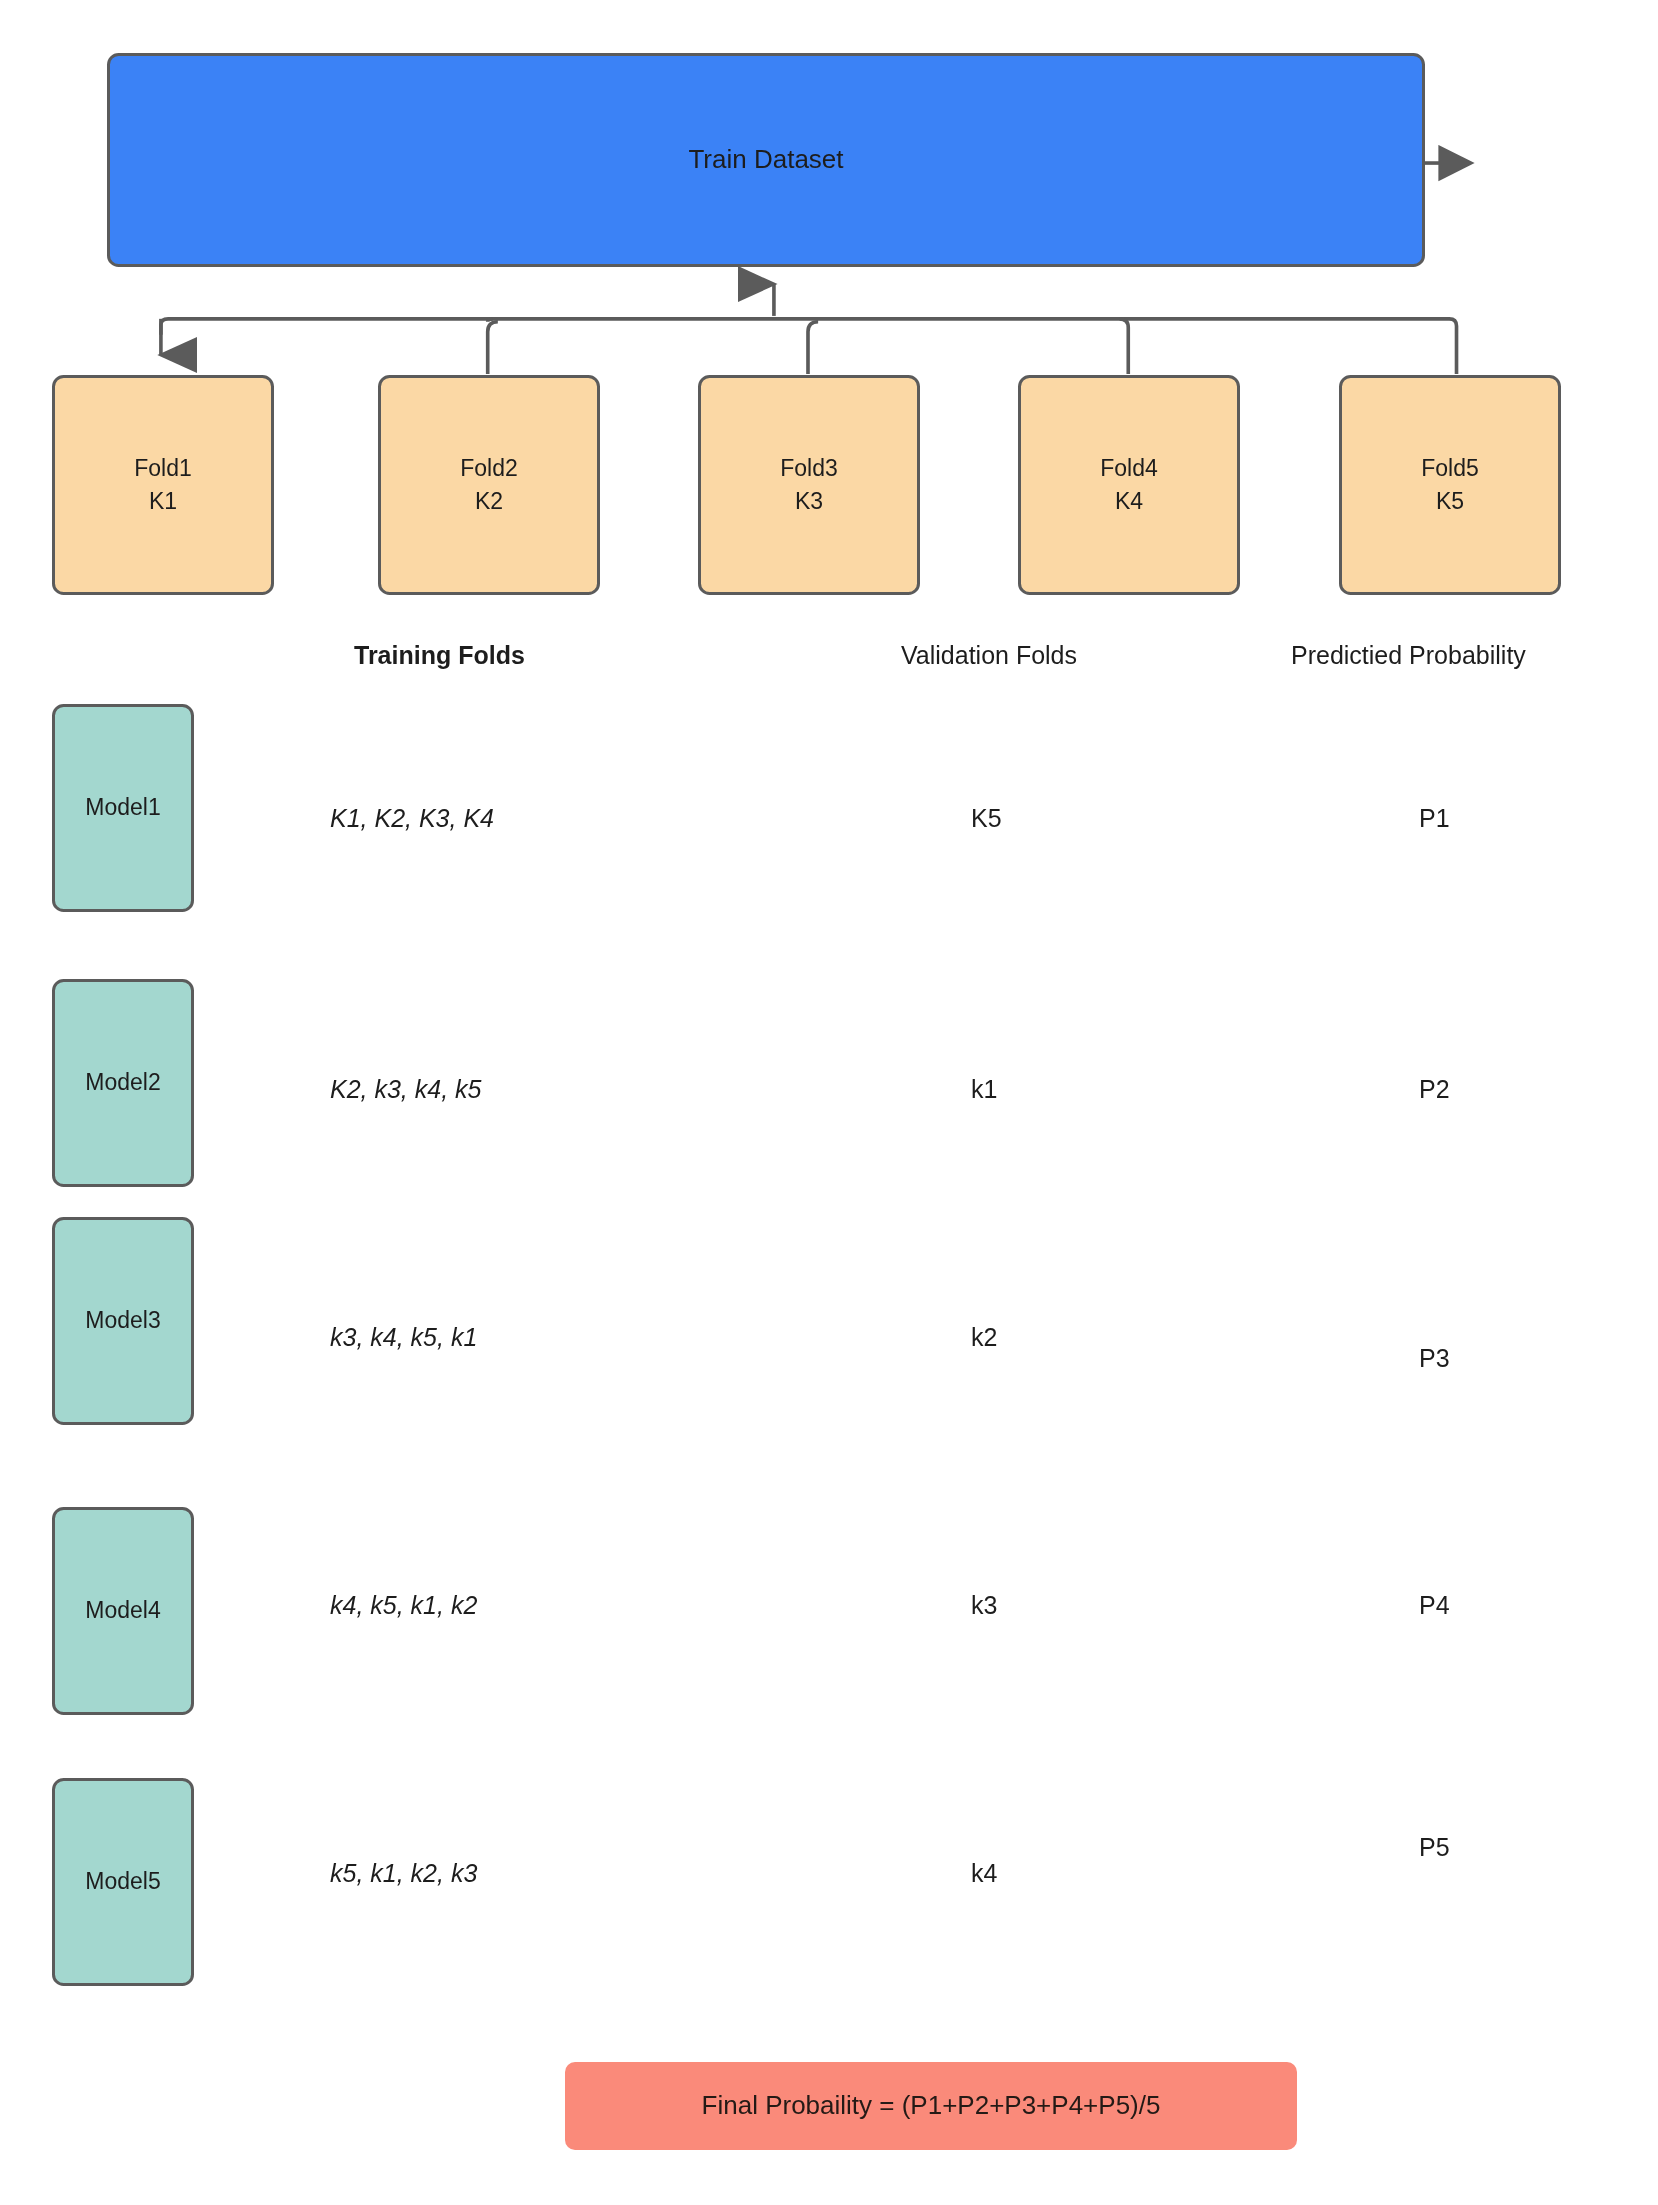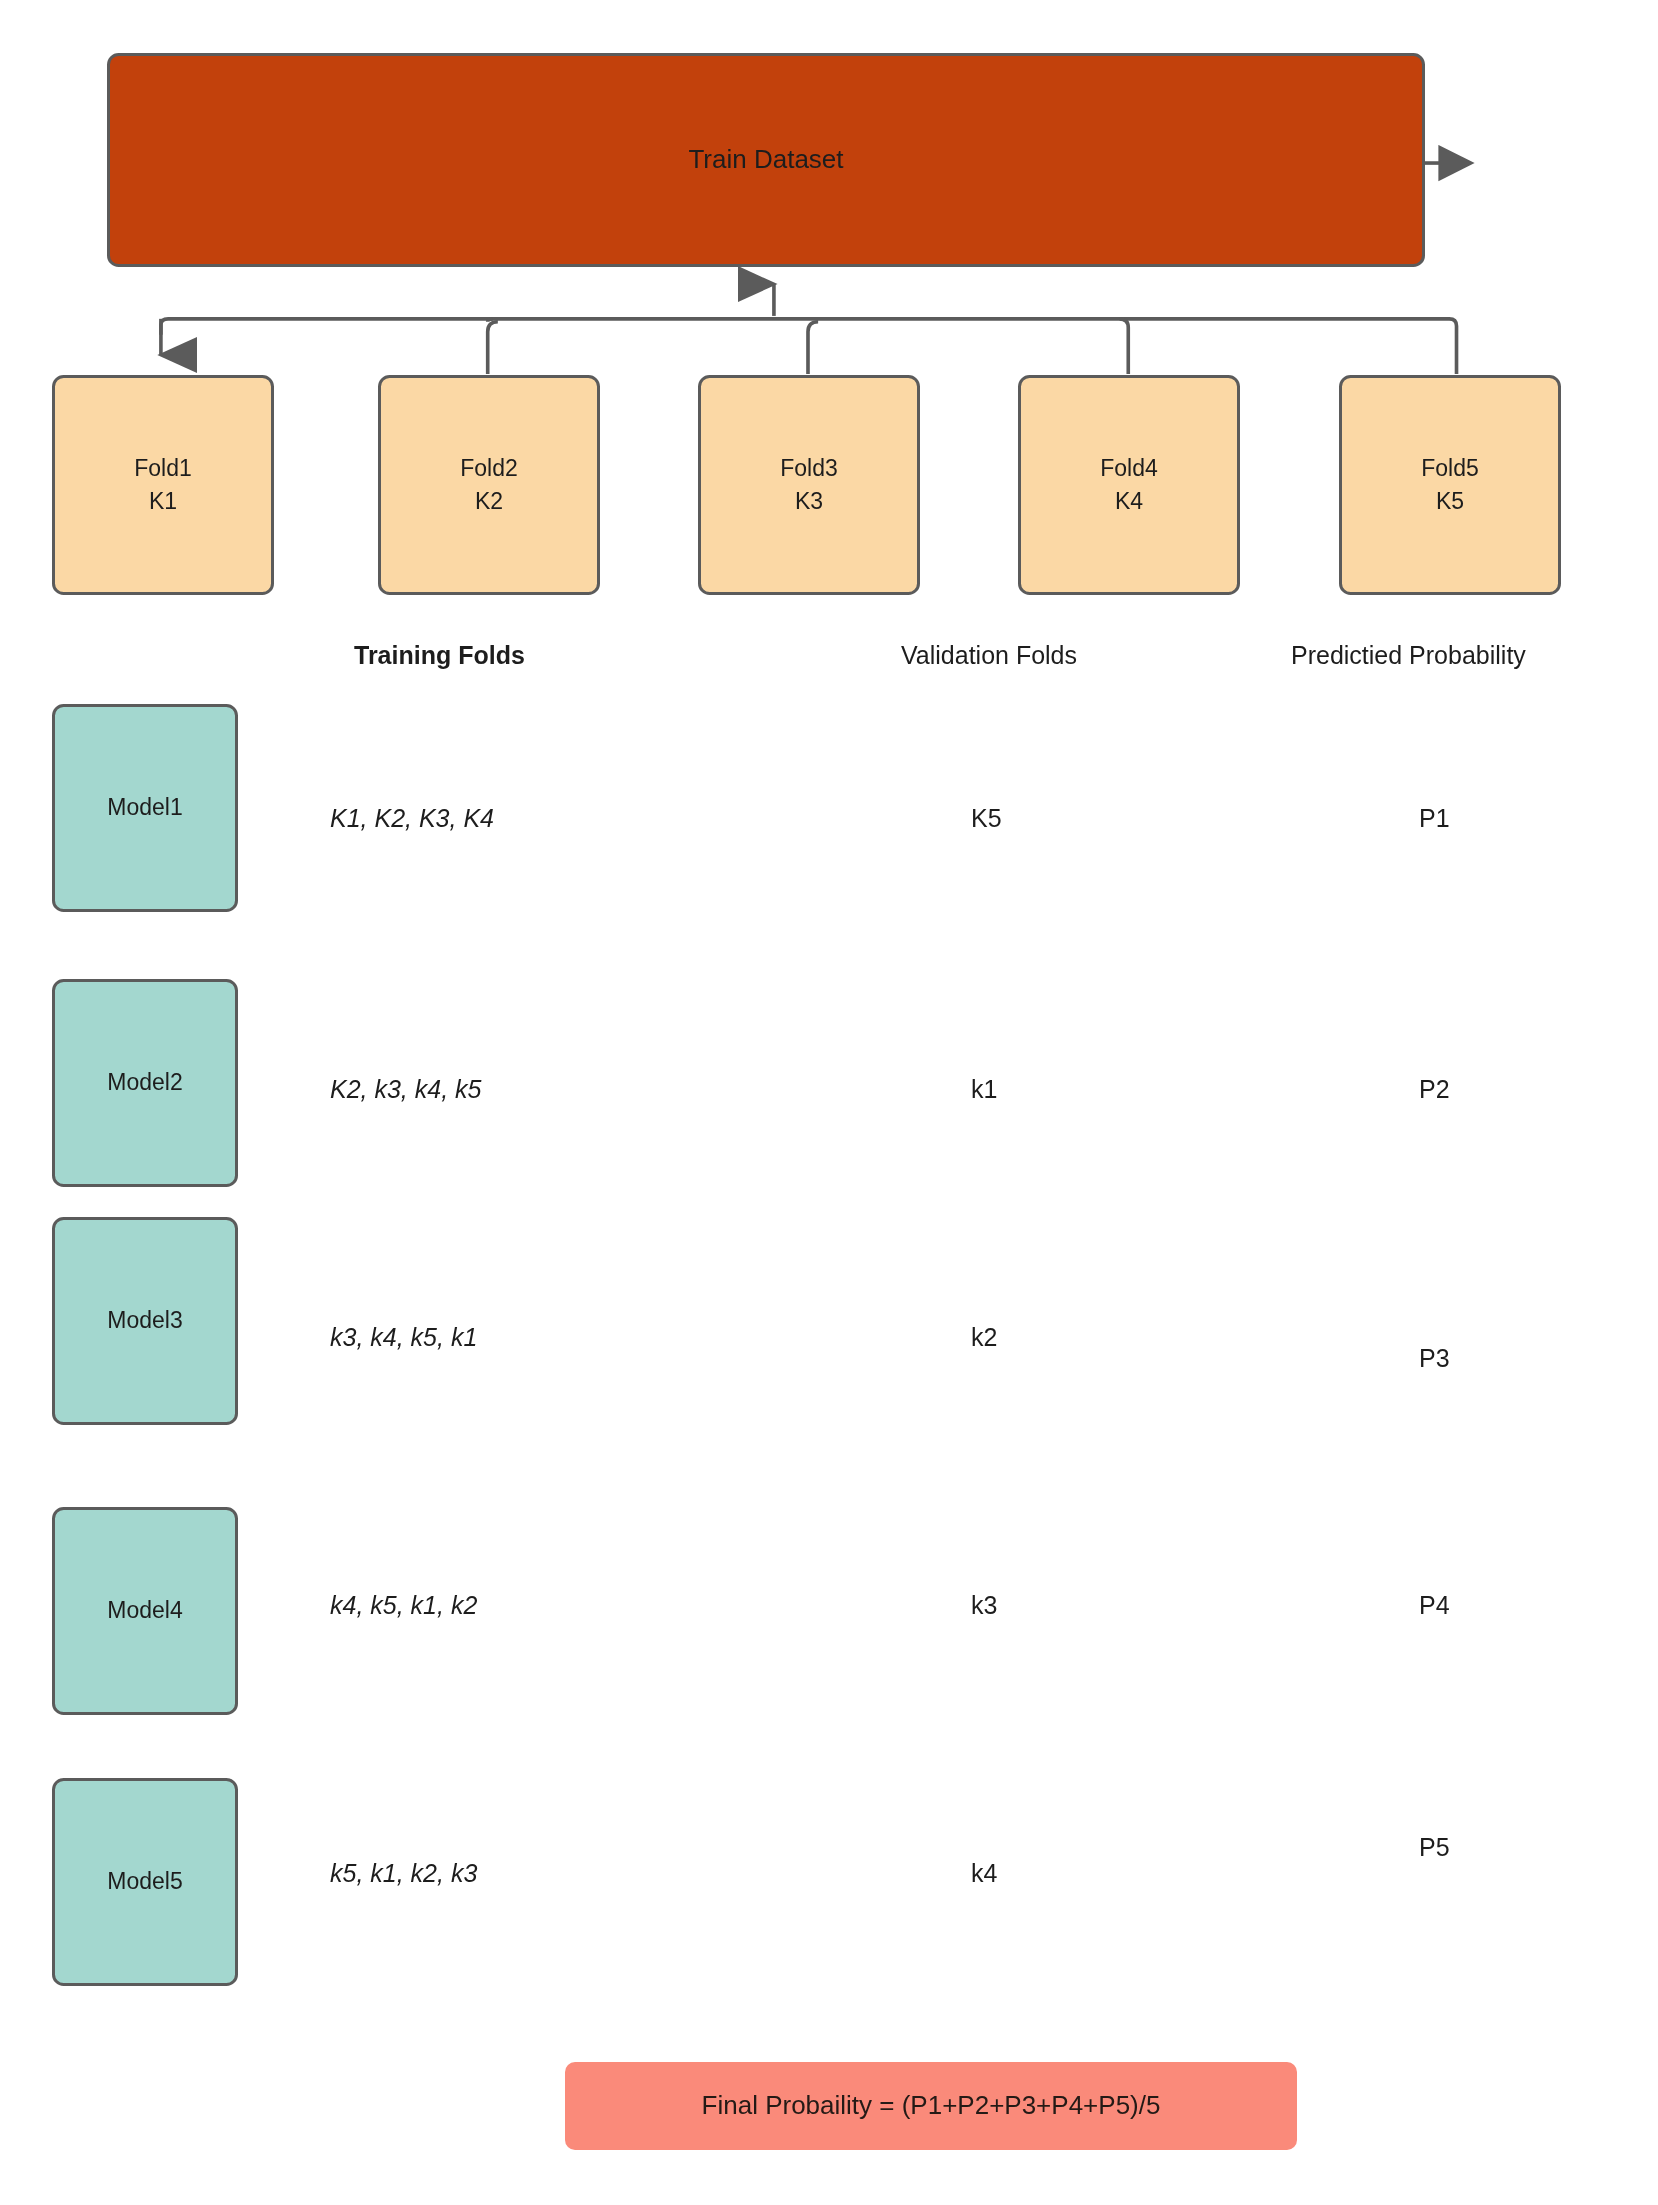--- a/index.html
+++ b/index.html
@@ -21,40 +21,40 @@
     display:flex;
     align-items:center;
     justify-content:center;
     text-align:center;
     color:#1d1d1d;
     line-height:1.45;
   }
 
   #train-dataset {
     left:107px; top:53px; width:1318px; height:214px;
-    background:#c2410c;
+    background:#3b82f6;
     font-size:26px;
   }
 
   .fold {
     width:222px; height:220px;
     background:#fbd8a5;
     font-size:23px;
     top:375px;
   }
   .fold .lines { display:block; }
   .fold .lines span { display:block; }
   #fold-1 { left:52px; }
   #fold-2 { left:378px; }
   #fold-3 { left:698px; }
   #fold-4 { left:1018px; }
   #fold-5 { left:1339px; }
 
   .model {
-    left:52px; width:186px; height:208px;
+    left:52px; width:142px; height:208px;
     background:#a3d7cf;
     font-size:23px;
   }
   #model-1 { top:704px; }
   #model-2 { top:963px;margin-top:16px; }
   #model-3 { top:1217px; }
   #model-4 { top:1507px; }
   #model-5 { top:1778px; }
 
   #final-prob {

